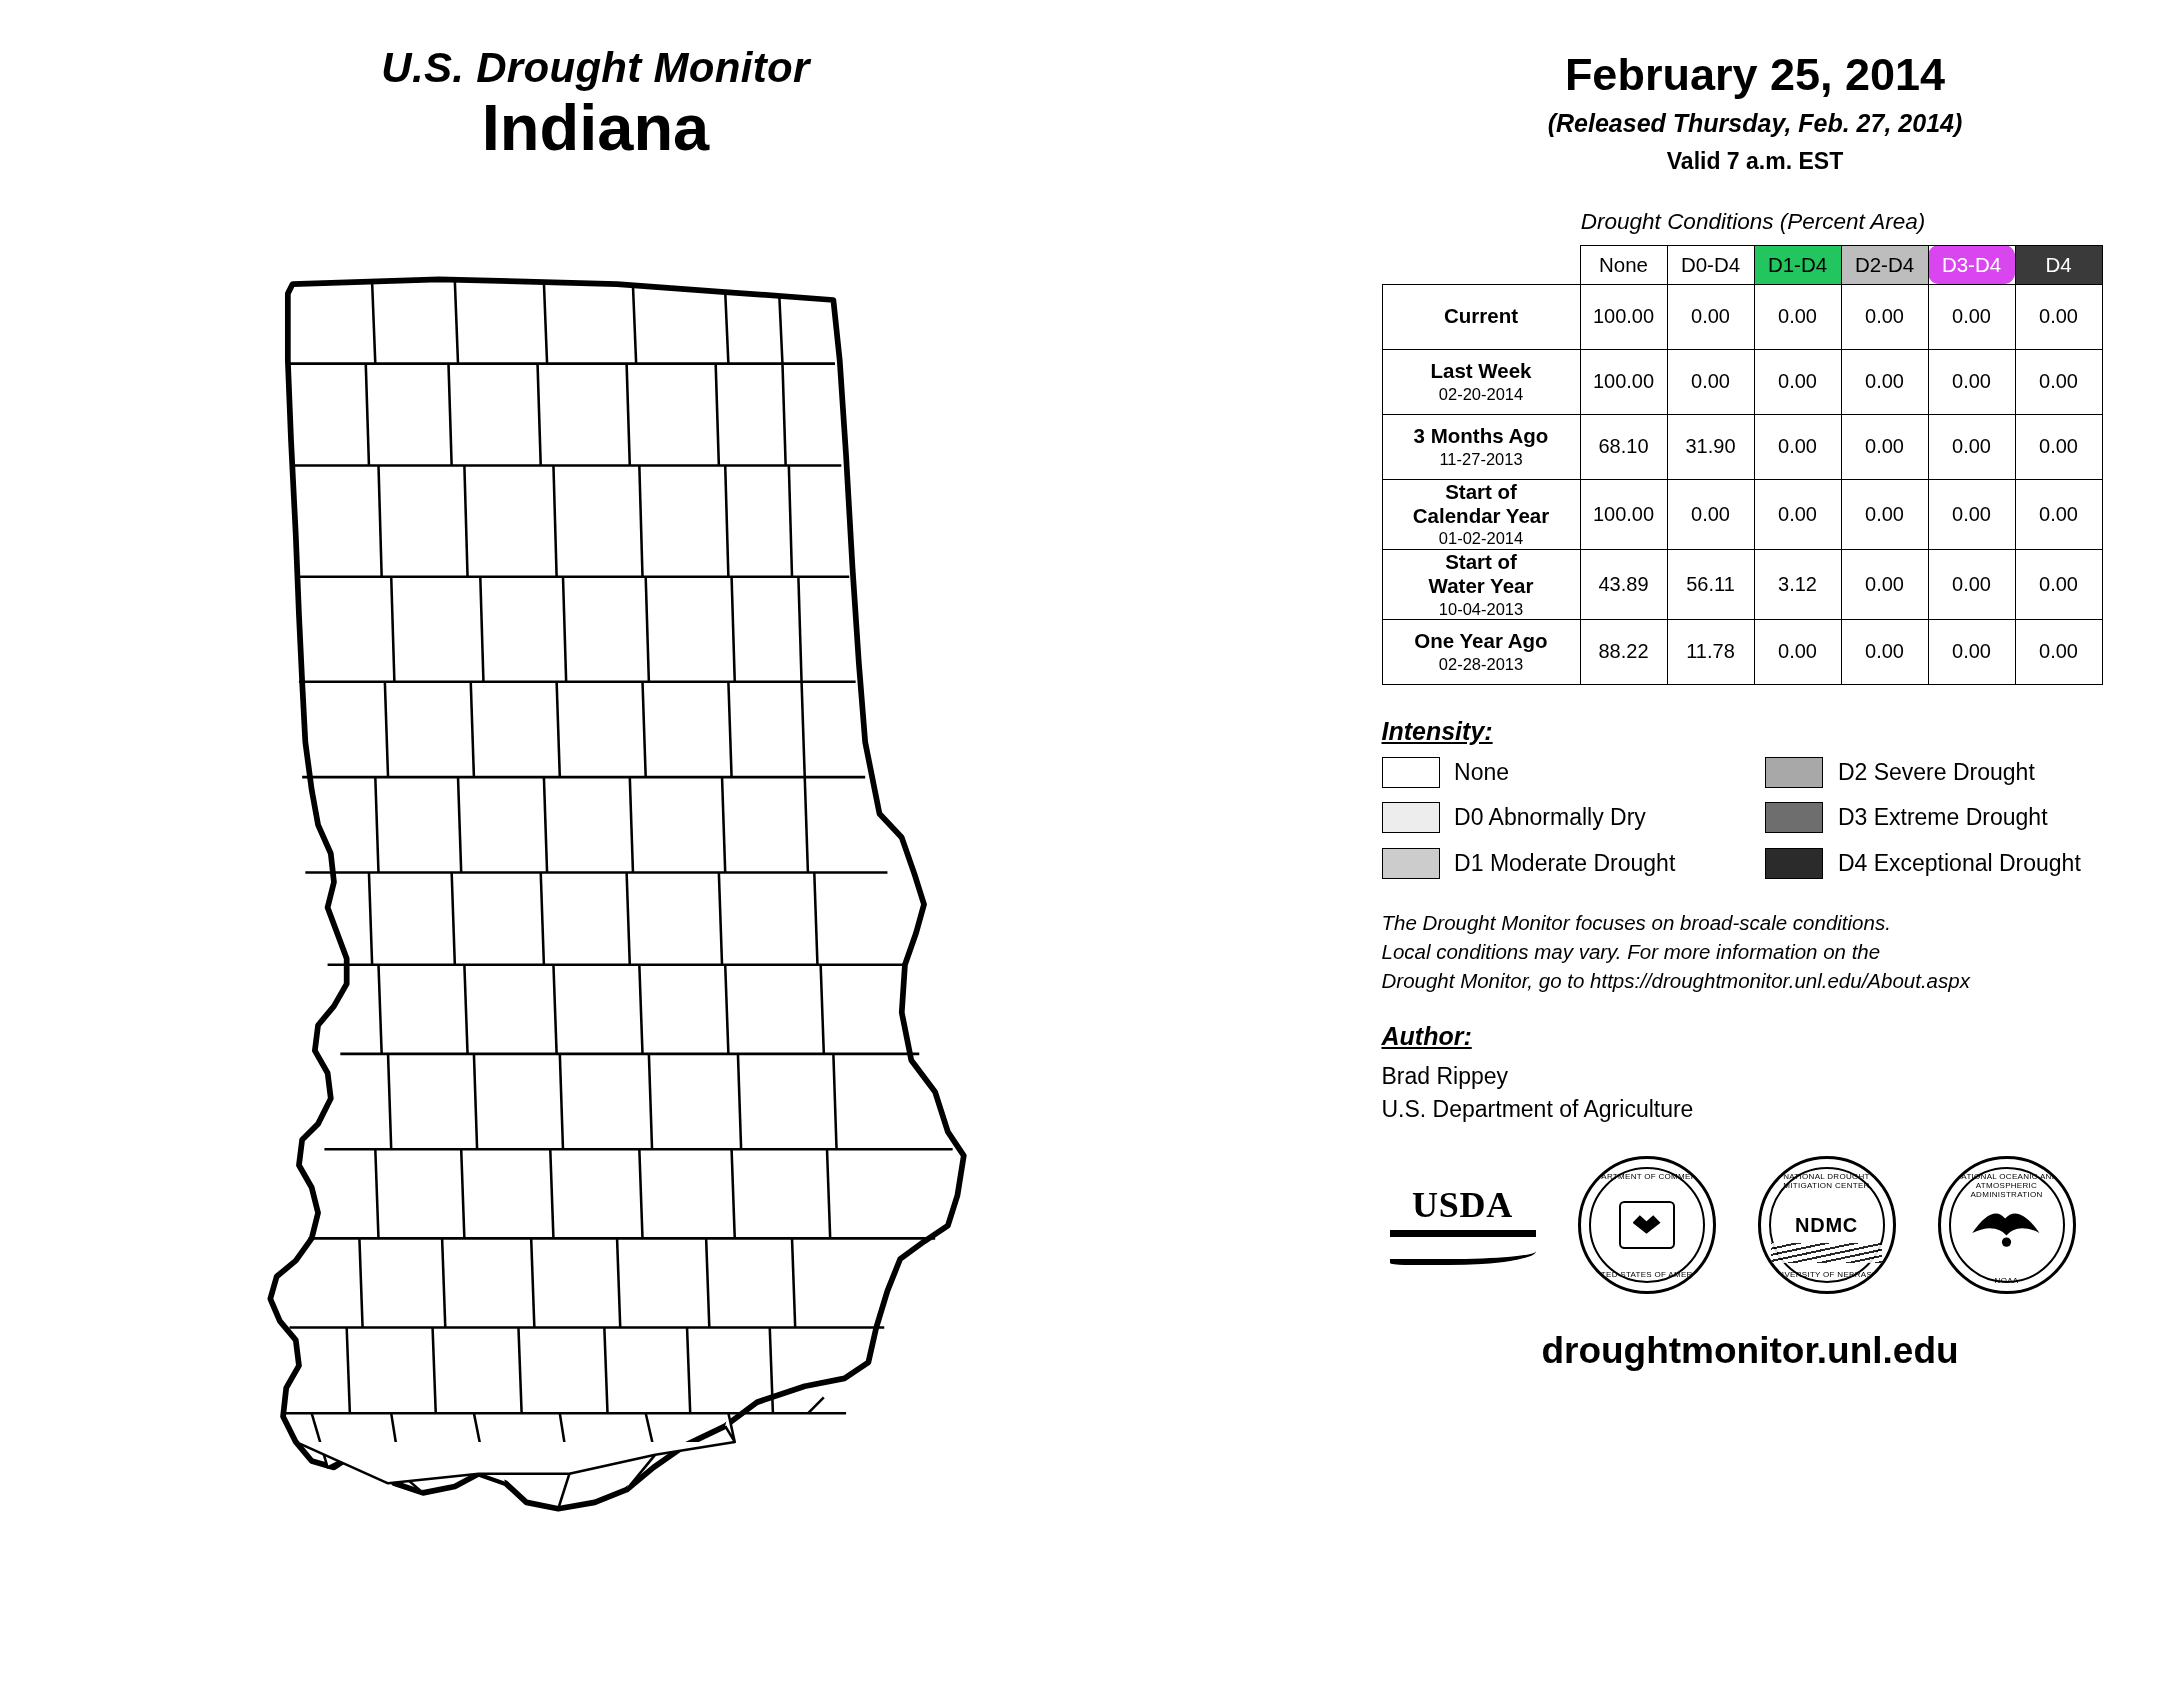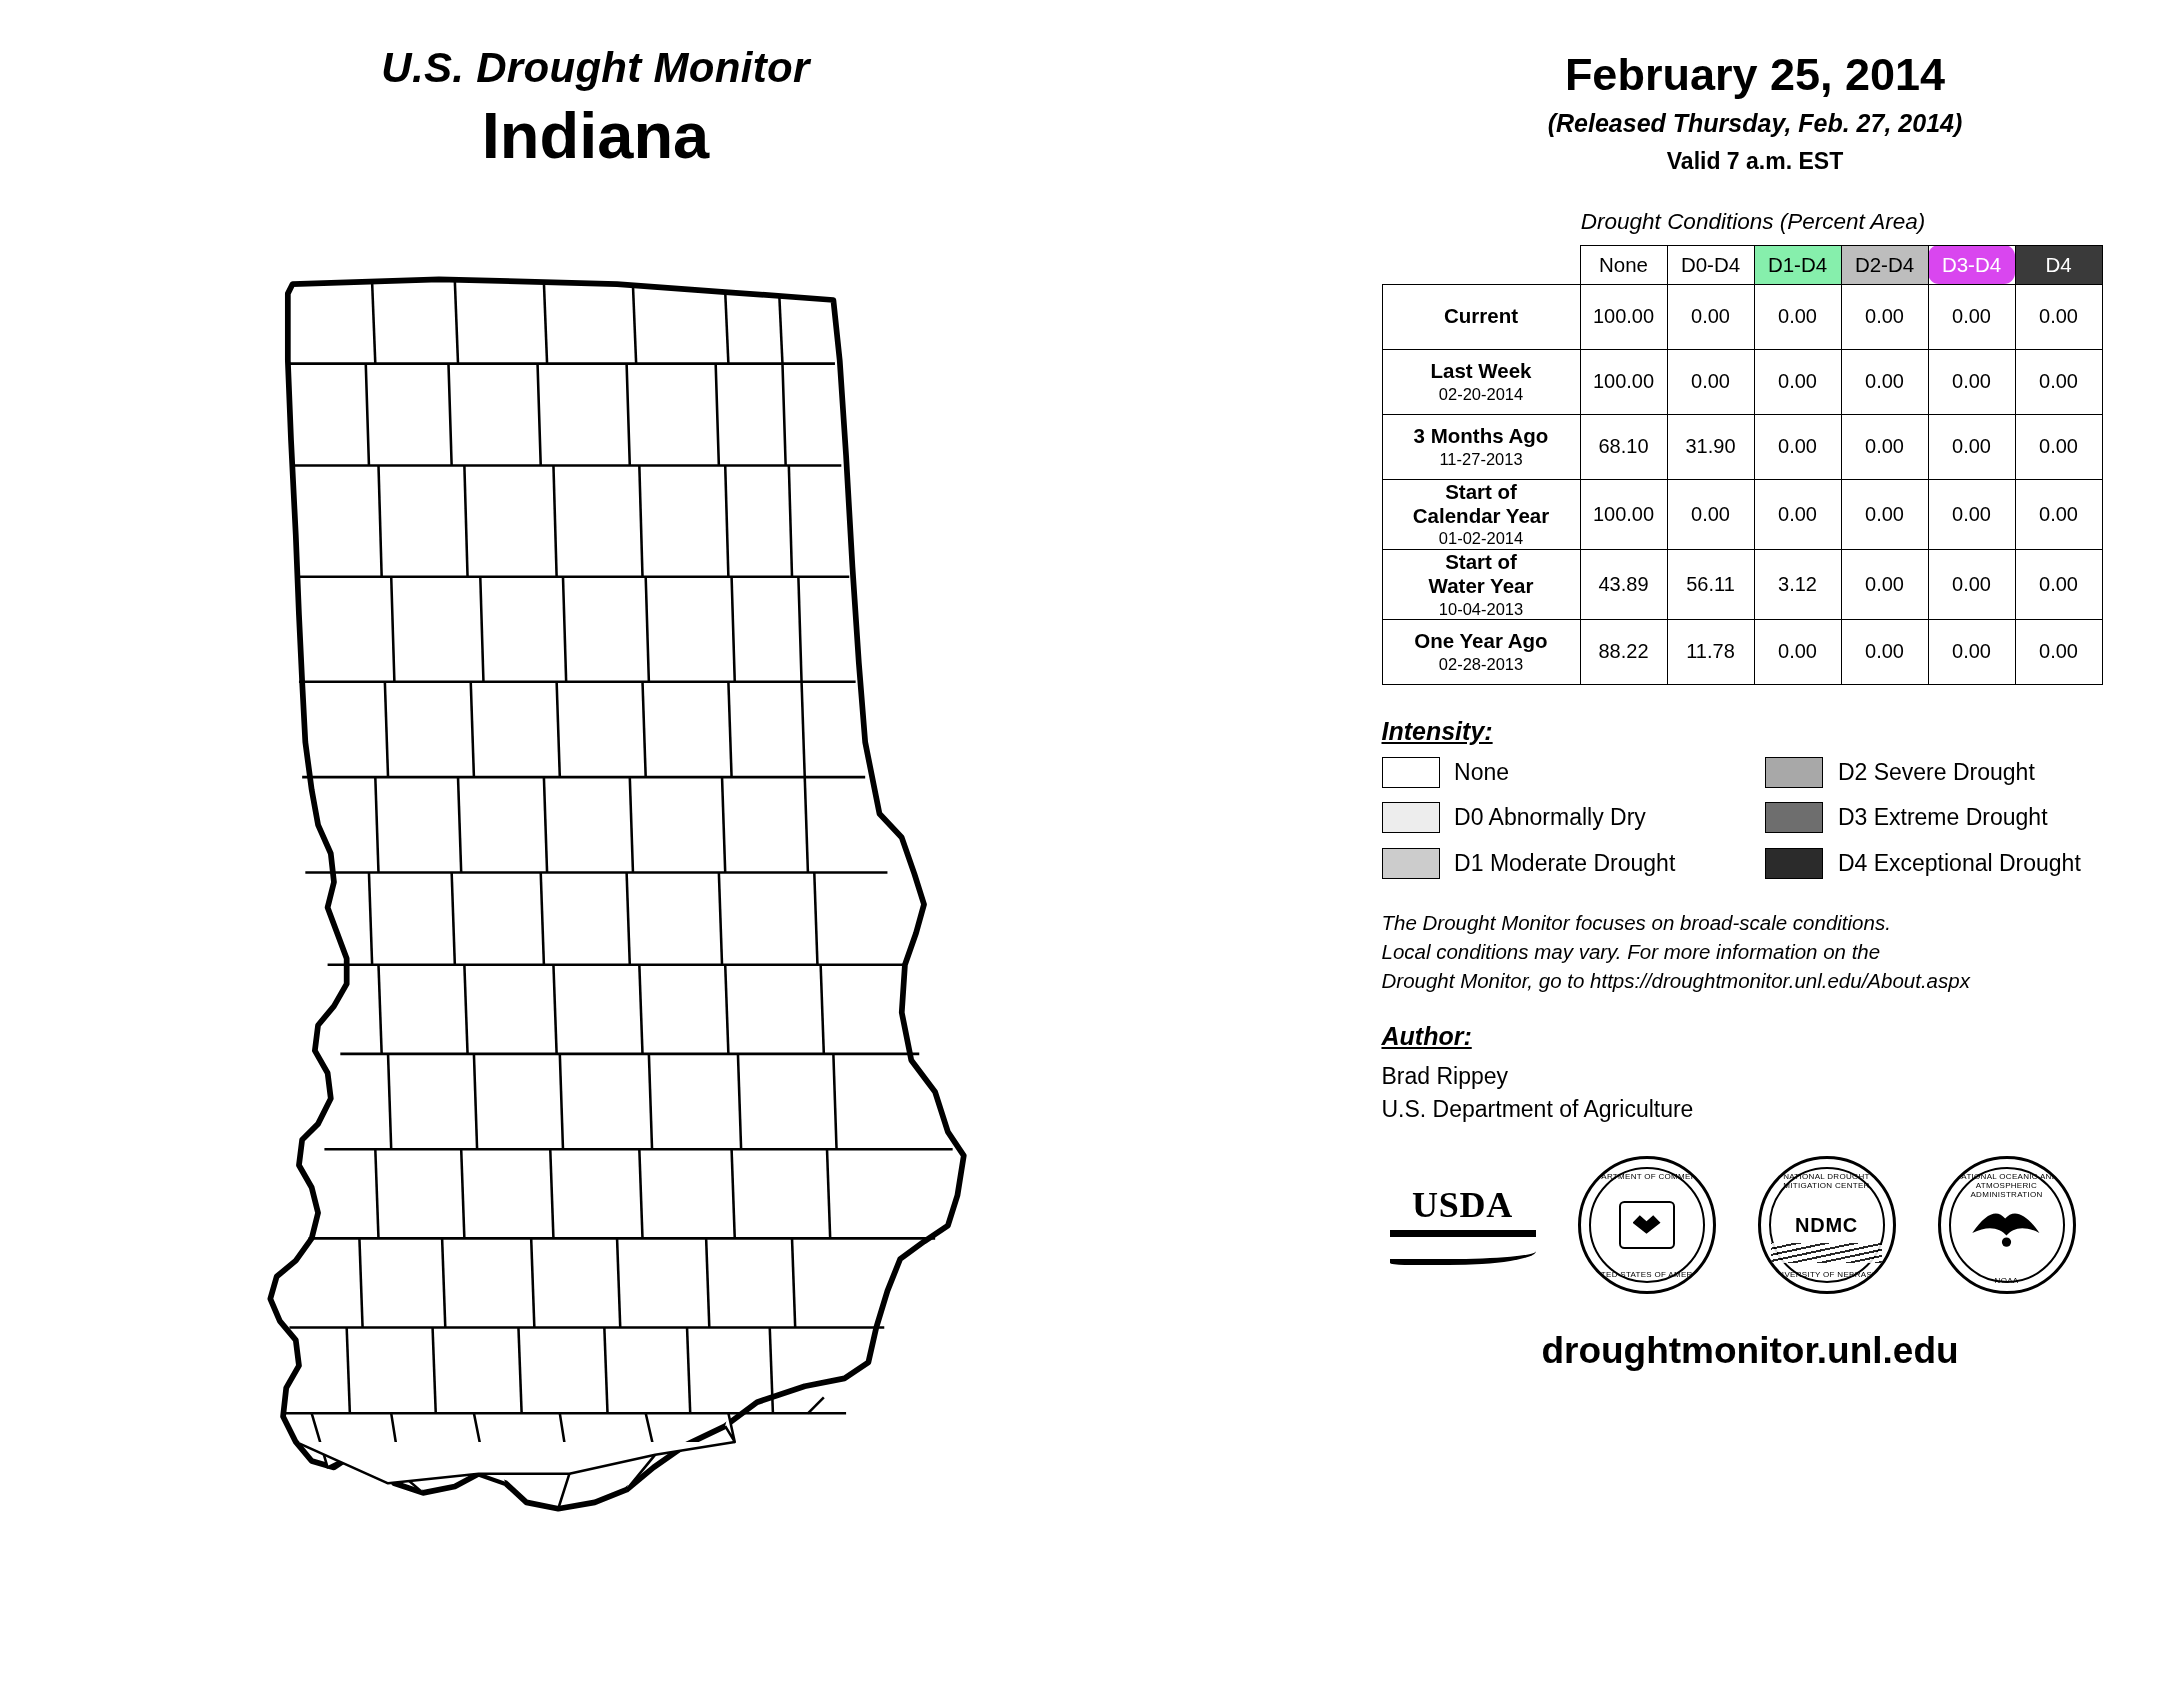--- a/index.html
+++ b/index.html
@@ -43,21 +43,21 @@
   .title-main {
     font-size: 42px;
     font-weight: bold;
     font-style: italic;
     letter-spacing: 0.3px;
     line-height: 1.05;
   }
   .title-state {
     font-size: 65px;
     font-weight: bold;
-    margin-top: 12px;
+    margin-top: 4px;
     line-height: 1.05;
   }
 
   
   .map-wrap {
     position: absolute;
     top: 265px;
     left: 198px;
     width: 959px;
     height: 1336px;
@@ -117,21 +117,21 @@
     height: 38px;
     font-weight: normal;
     font-size: 20.5px;
   }
   .dm-table .corner {
     border: none;
     width: 198px;
   }
   .hdr-none   { background: #ffffff; }
   .hdr-d0d4   { background: #ffffff; }
-  .hdr-d1d4   { background: #86efac; }
+  .hdr-d1d4   { background: #22c55e; }
   .hdr-d2d4   { background: #bdbdbd; }
   .hdr-d3d4   { background: #d946ef; color: #ffffff; border-radius: 11px; }
   .hdr-d4     { background: #3a3a3a; color: #ffffff; }
 
   .dm-table tbody td {
     height: 64px;
   }
   .row-label {
     text-align: center;
     padding: 2.6px 6.6px;

